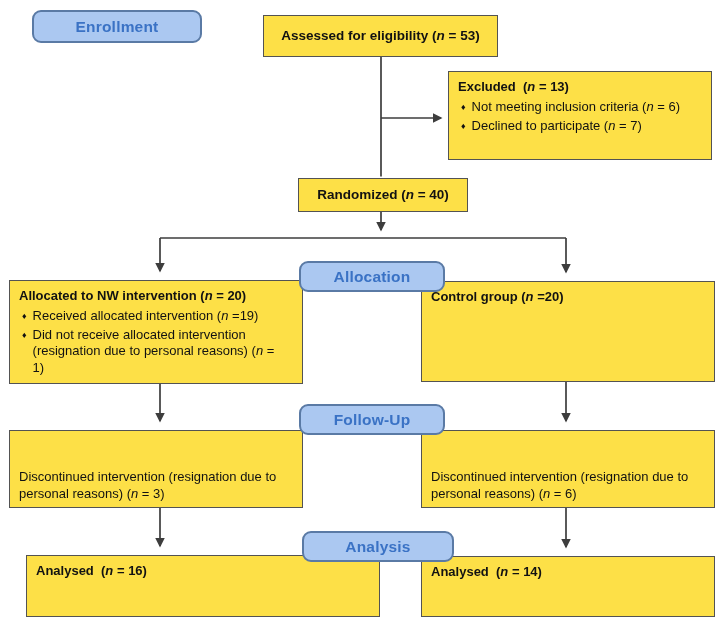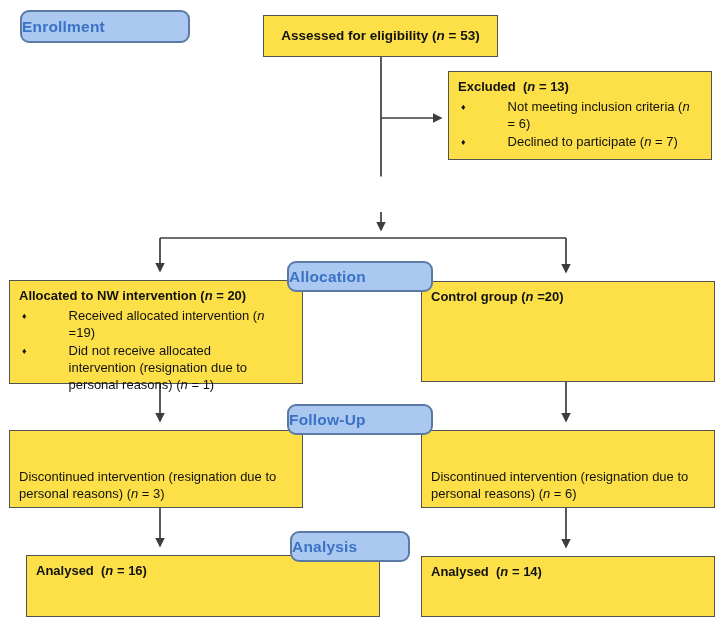--- a/index.html
+++ b/index.html
@@ -15,26 +15,26 @@
   .fbox.centered{
     display:flex;align-items:center;justify-content:center;
     font-weight:bold;font-size:13.5px;text-align:center;
   }
   .fbox.toplist{padding:7px 21px 6px 9px;}
   .ftitle{font-weight:bold;}
   .fbox.regular .ftitle{font-weight:normal;margin-top:31px;}
   .bullets{margin-top:3px;}
   .bullet-line{display:flex;margin-top:2px;}
   .bullet-marker{font-size:9px;line-height:16px;margin:0 6px 0 3px;color:#121212;}
-  .bullet-text{flex:1;line-height:1.3;margin-left:36px;}
+  .bullet-text{flex:1;line-height:1.3;}
   .stage{
     position:absolute;background:#abc8f1;border:2px solid #5a7aa5;border-radius:9px;
-    display:flex;align-items:center;
+    display:flex;align-items:center;justify-content:center;
     font-weight:bold;font-size:15.5px;letter-spacing:.2px;color:#3a72c5;
-    box-sizing:border-box;z-index:3;
+    box-sizing:border-box;z-index:3;margin-left:12px;
   }
 </style>
 </head>
 <body>
 
 <div id="canvas">
 
   <svg class="connectors" width="727" height="625" viewBox="0 0 727 625">
     <defs>
       <marker id="arrow" markerUnits="userSpaceOnUse" markerWidth="11" markerHeight="11" refX="8.5" refY="5" orient="auto">
@@ -57,21 +57,21 @@
 
   <div class="stage" style="left:20px;top:10px;width:170px;height:33px">
     <span>Enrollment</span>
   </div>
   <div class="stage" style="left:287px;top:404px;width:146px;height:31px">
     <span>Follow-Up</span>
   </div>
   <div class="stage" style="left:287px;top:261px;width:146px;height:31px">
     <span>Allocation</span>
   </div>
-  <div class="stage" style="left:290px;top:531px;width:120px;height:31px">
+  <div class="stage" style="left:290px;top:531px;width:152px;height:31px">
     <span>Analysis</span>
   </div>
 
   <div class="fbox centered" style="left:263px;top:15px;width:235px;height:42px">
     <span class="nrich">Assessed for eligibility (<i>n</i> = 53)</span>
   </div>
 
   <div class="fbox toplist" style="left:448px;top:71px;width:264px;height:89px">
     <div class="ftitle nrich">Excluded &nbsp;(<i>n</i> = 13)</div>
     <div class="bullets">
@@ -79,20 +79,23 @@
           <span class="bullet-marker">♦</span>
           <span class="bullet-text nrich">Not meeting inclusion criteria (<i>n</i> = 6)</span>
         </div>
         <div class="bullet-line">
           <span class="bullet-marker">♦</span>
           <span class="bullet-text nrich">Declined to participate (<i>n</i> = 7)</span>
         </div>
       </div>
   </div>
 
+  <div class="fbox centered" style="left:298px;top:178px;width:170px;height:34px">
+    <span class="nrich">Randomized (<i>n</i> = 40)</span>
+  </div>
 
   <div class="fbox toplist" style="left:9px;top:280px;width:294px;height:104px">
     <div class="ftitle nrich">Allocated to NW intervention (<i>n</i> = 20)</div>
     <div class="bullets">
         <div class="bullet-line">
           <span class="bullet-marker">♦</span>
           <span class="bullet-text nrich">Received allocated intervention (<i>n</i> =19)</span>
         </div>
         <div class="bullet-line">
           <span class="bullet-marker">♦</span>

